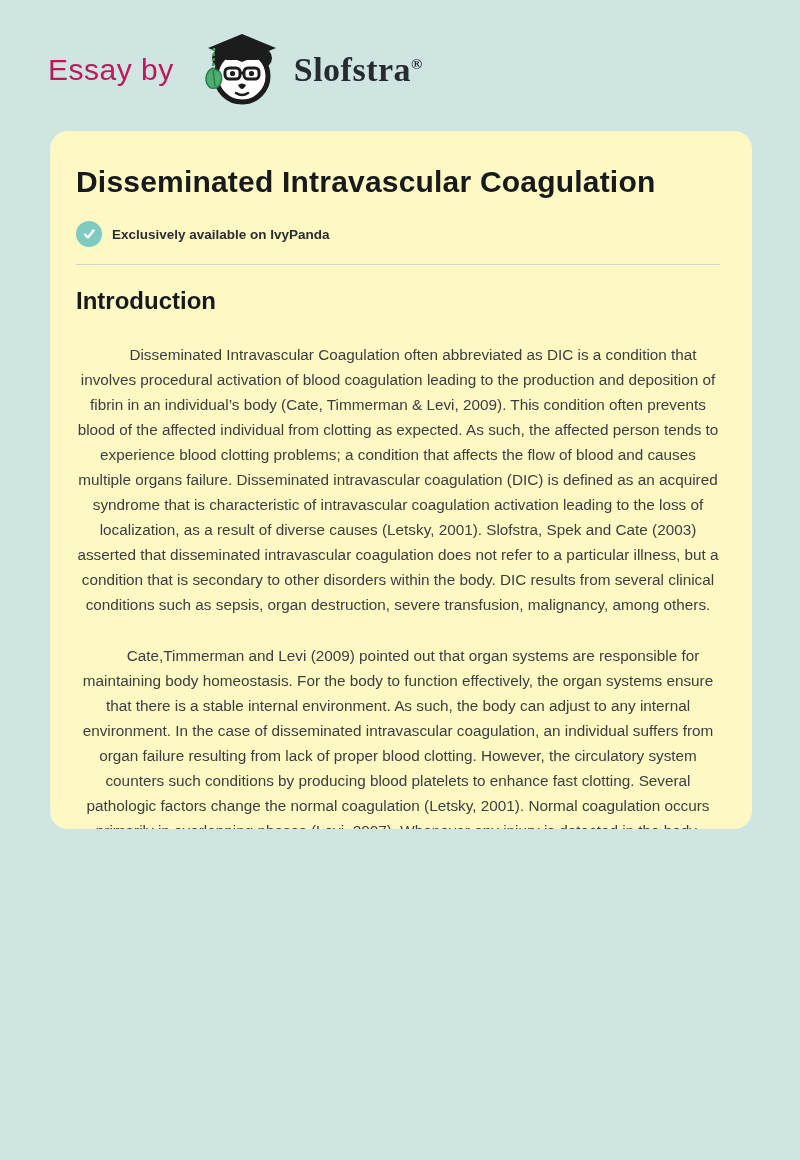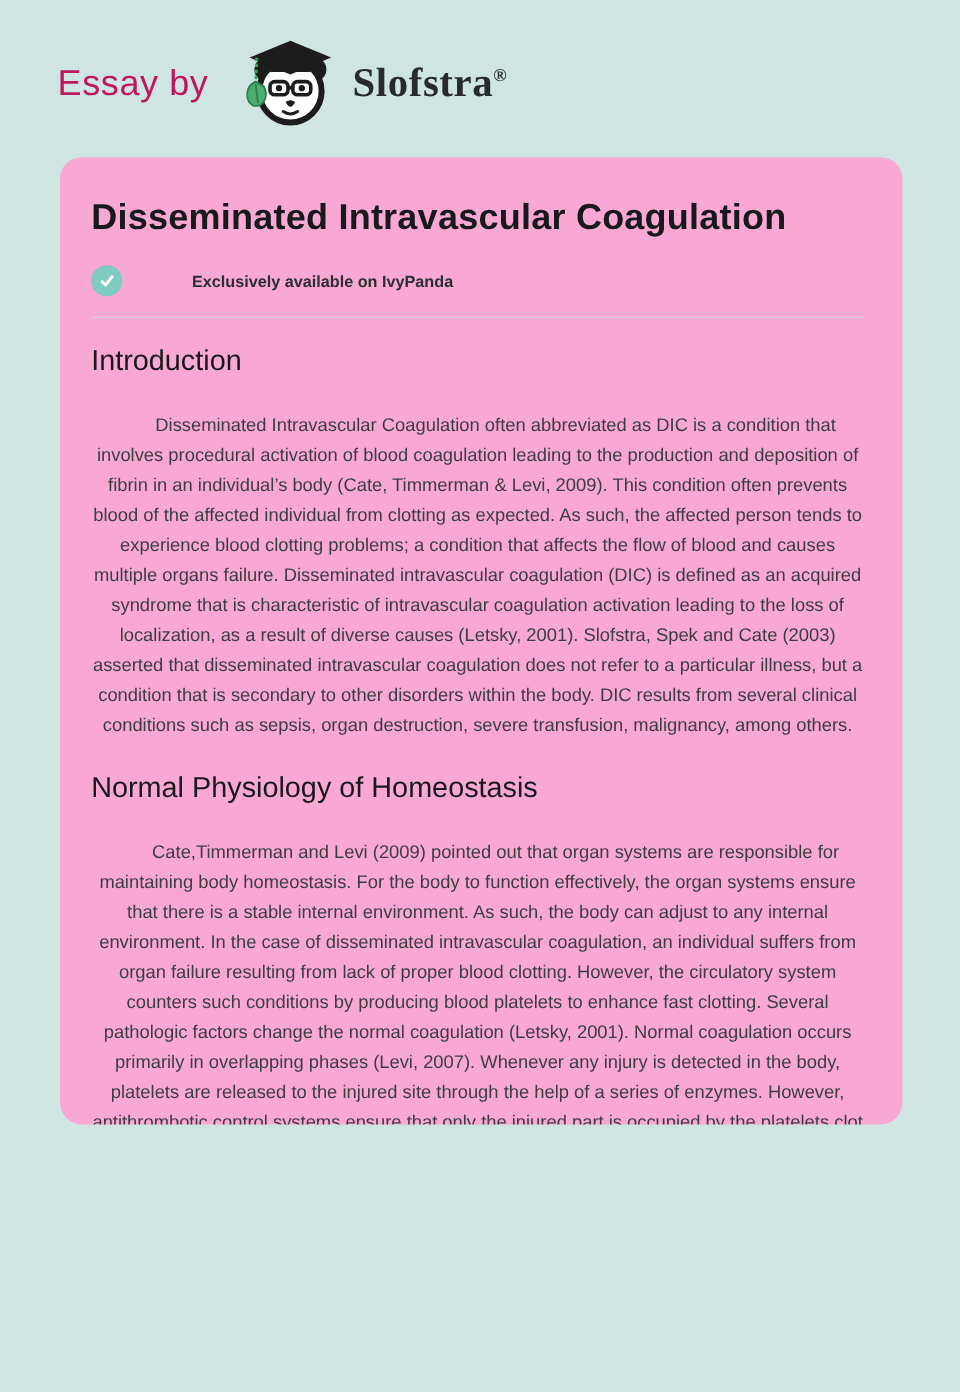--- a/index.html
+++ b/index.html
@@ -30,38 +30,37 @@
     font-size: 34px;
     color: #272b30;
     letter-spacing: 0.5px;
   }
   .brand sup { font-size: 15px; font-weight: bold; }
   .card {
     position: absolute;
     left: 50px;
     top: 131px;
     width: 702px;
-    height: 806px;
-    background: #f9a8d4;
+    height: 698px;
+    background: #fef9c3;
     border-radius: 18px;
     padding: 34px 32px 40px 26px;
     overflow: hidden;
   }
   .doc-title {
     font-size: 30px;
     font-weight: bold;
     color: #17191c;
     letter-spacing: 0.2px;
     margin-bottom: 22px;
   }
   .badge-row {
     display: flex;
     align-items: center;
     margin-bottom: 17px;
-    gap: 48px;
   }
   .check-circle {
     width: 26px;
     height: 26px;
     border-radius: 50%;
     background: #7fcac1;
     display: flex;
     align-items: center;
     justify-content: center;
     margin-right: 10px;
@@ -73,21 +72,21 @@
     font-weight: bold;
     color: #2b2e31;
   }
   .rule {
     border: none;
     border-top: 1px solid #d2d2d2;
     margin: 0 0 22px 0;
   }
   .section-heading {
     font-size: 24px;
-    font-weight: normal;
+    font-weight: bold;
     color: #17191c;
     margin-bottom: 27px;
   }
   .body-para {
     font-size: 15.3px;
     line-height: 25px;
     color: #3b3e41;
     text-indent: 30px;
     margin-bottom: 26px;
     text-align: center;
@@ -139,15 +138,14 @@
       </svg>
     </span>
     <span class="badge-label">Exclusively available on IvyPanda</span>
   </div>
 
   <hr class="rule">
 
   <h2 class="section-heading">Introduction</h2>
   <p class="body-para">Disseminated Intravascular Coagulation often abbreviated as DIC is a condition that involves procedural activation of blood coagulation leading to the production and deposition of fibrin in an individual’s body (Cate, Timmerman &amp; Levi, 2009). This condition often prevents blood of the affected individual from clotting as expected. As such, the affected person tends to experience blood clotting problems; a condition that affects the flow of blood and causes multiple organs failure. Disseminated intravascular coagulation (DIC) is defined as an acquired syndrome that is characteristic of intravascular coagulation activation leading to the loss of localization, as a result of diverse causes (Letsky, 2001). Slofstra, Spek and Cate (2003) asserted that disseminated intravascular coagulation does not refer to a particular illness, but a condition that is secondary to other disorders within the body. DIC results from several clinical conditions such as sepsis, organ destruction, severe transfusion, malignancy, among others.</p>
 
-  <h2 class="section-heading">Normal Physiology of Homeostasis</h2>
   <p class="body-para">Cate,Timmerman and Levi (2009) pointed out that organ systems are responsible for maintaining body homeostasis. For the body to function effectively, the organ systems ensure that there is a stable internal environment. As such, the body can adjust to any internal environment. In the case of disseminated intravascular coagulation, an individual suffers from organ failure resulting from lack of proper blood clotting. However, the circulatory system counters such conditions by producing blood platelets to enhance fast clotting. Several pathologic factors change the normal coagulation (Letsky, 2001). Normal coagulation occurs primarily in overlapping phases (Levi, 2007). Whenever any injury is detected in the body, platelets are released to the injured site through the help of a series of enzymes. However, antithrombotic control systems ensure that only the injured part is occupied by the platelets clot (Slofstra, Spek &amp; Cate, 2003). In case of excessive deposition of clots, fibrinolysis removes the deposited debris. During normal homeostatic conditions in the body of any individual, fibrinolysis</p>
 </div>
 
 </body></html>

